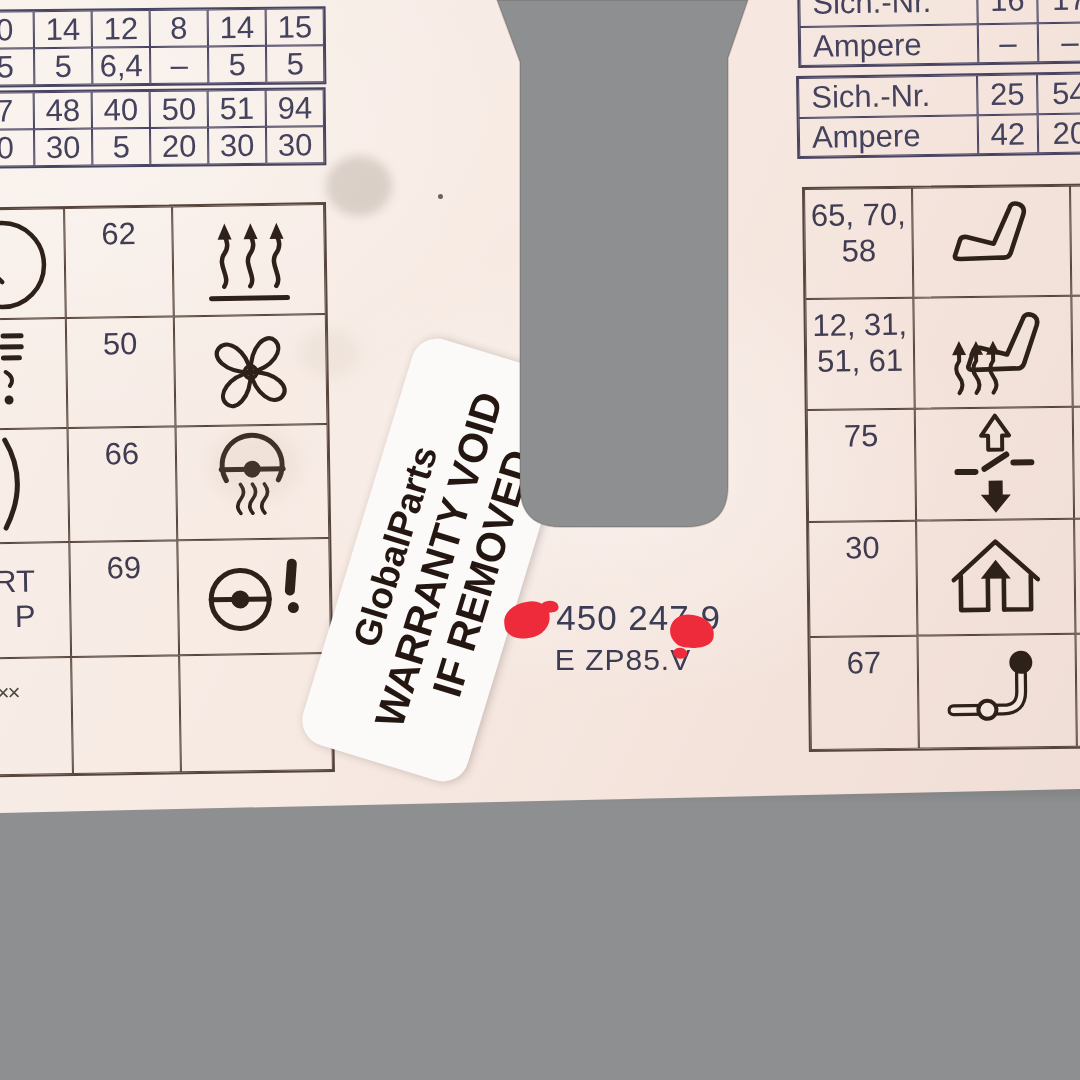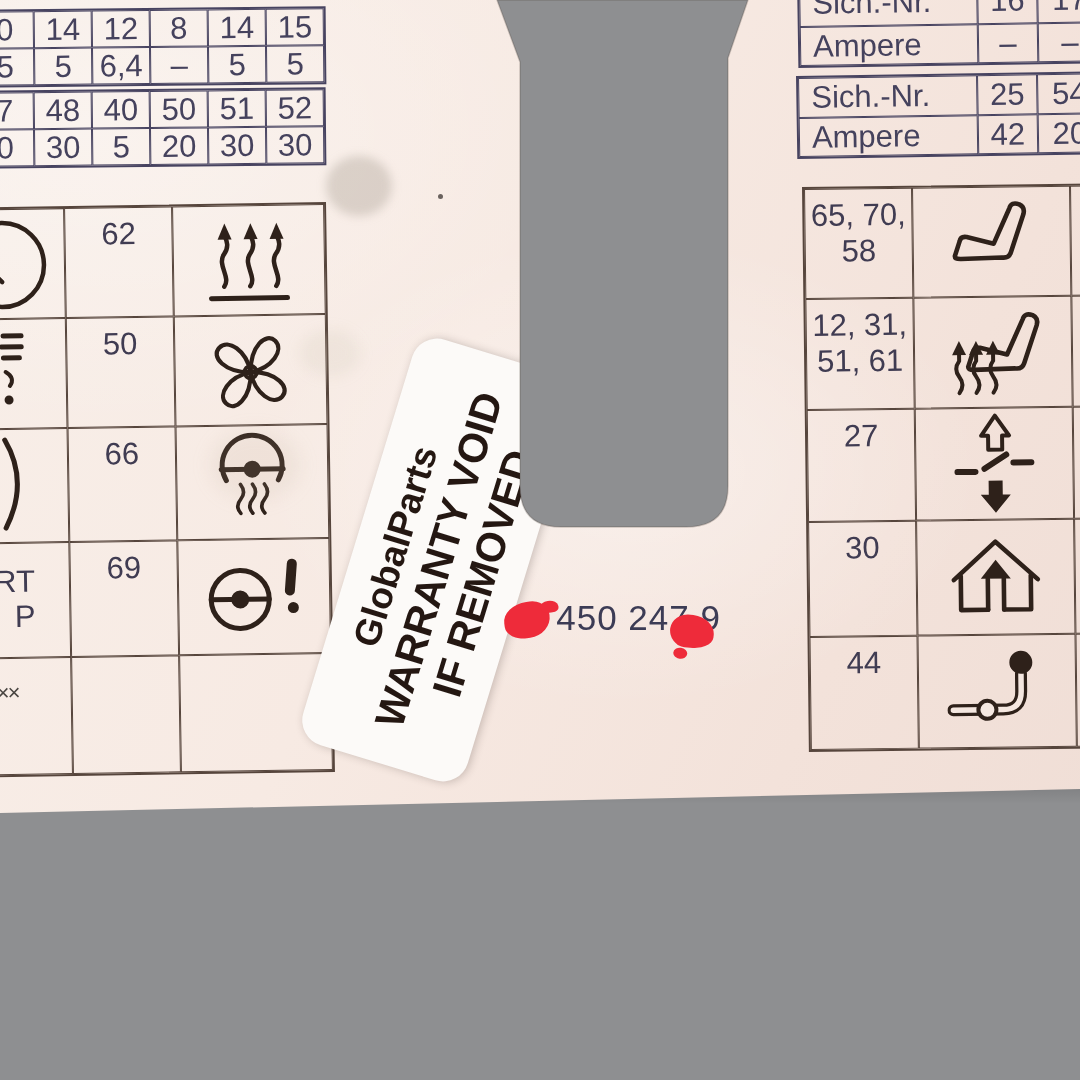--- a/index.html
+++ b/index.html
@@ -98,21 +98,21 @@
     <div class="c">5</div>
     <div class="c">5</div>
   </div>
 
   <div class="tbl abs" id="tbl-tl-2">
     <div class="c">7</div>
     <div class="c">48</div>
     <div class="c">40</div>
     <div class="c">50</div>
     <div class="c">51</div>
-    <div class="c">52</div>
+    <div class="c">94</div>
     <div class="c">0</div>
     <div class="c">30</div>
     <div class="c">5</div>
     <div class="c">20</div>
     <div class="c">30</div>
     <div class="c">30</div>
   </div>
 
   <div class="tbl abs" id="tbl-tr-1">
     <div class="c lbl">Sich.-Nr.</div>
@@ -261,21 +261,21 @@
           <polygon class="fl" points="15,50 22,36 29,50"></polygon>
         </g>
       </svg>
     </div>
     <div class="g sliver">
       
     </div>
 
     <div class="g num">
       <div>
-          <div>27</div>
+          <div>75</div>
           <div></div>
         </div>
     </div>
     <div class="g ic">
       <svg width="88" height="106" viewBox="0 0 88 106">
         <path class="st" d="M45 5 L59 25 H52 V39 H38 V25 H31 Z" stroke-width="4"></path>
         <path class="st" d="M7 61 H25" stroke-width="6"></path>
         <path class="st" d="M34 58 L56 44" stroke-width="6"></path>
         <path class="st" d="M63 52 H81" stroke-width="6"></path>
         <polygon class="fl" points="45,102 30,84 38,84 38,70 52,70 52,84 60,84"></polygon>
@@ -293,21 +293,21 @@
       <svg width="100" height="92" viewBox="0 0 100 92">
         <path class="st" d="M15 44 V78 H42 M58 78 H85 V44 M8 48 L50 10 L92 48" stroke-width="4.6"></path>
         <polygon class="fl" points="50,28 35,47 65,47"></polygon>
         <path class="st" d="M42 47 V78 M58 47 V78" stroke-width="4.6"></path>
       </svg>
     </div>
     <div class="g sliver"></div>
 
     <div class="g num">
       <div>
-          <div>44</div>
+          <div>67</div>
           <div></div>
         </div>
     </div>
     <div class="g ic">
       <svg width="100" height="92" viewBox="0 0 100 92">
         <path d="M6 64 H56 Q74 64 74 46 V28" fill="none" stroke="#2e211a" stroke-width="12" stroke-linecap="round"></path>
         <path d="M6 64 H56 Q74 64 74 46 V28" fill="none" stroke="#f4e7e0" stroke-width="5.5" stroke-linecap="round"></path>
         <circle cx="40" cy="64" r="9" fill="#f4e7e0" stroke="#2e211a" stroke-width="4"></circle>
         <circle class="fl" cx="74" cy="17" r="11.5"></circle>
       </svg>
@@ -316,20 +316,21 @@
   </div>
 
   <div class="abs" id="sticker">
     <div class="s1">GlobalParts</div>
     <div class="s2">WARRANTY VOID</div>
     <div class="s3">IF REMOVED</div>
   </div>
 
   <div class="abs" id="partnum">
     <div class="p1">3 450 247 9</div>
+    <div class="p2">E ZP85.V</div>
   </div>
 
   <div class="red" id="red1"></div>
   <div class="red" id="red2"></div>
 
   <div class="smudge" id="sm1"></div>
   <div class="smudge" id="sm2"></div>
   <div class="smudge" id="sm3"></div>
   <div class="smudge" id="sm4"></div>
 </div>

